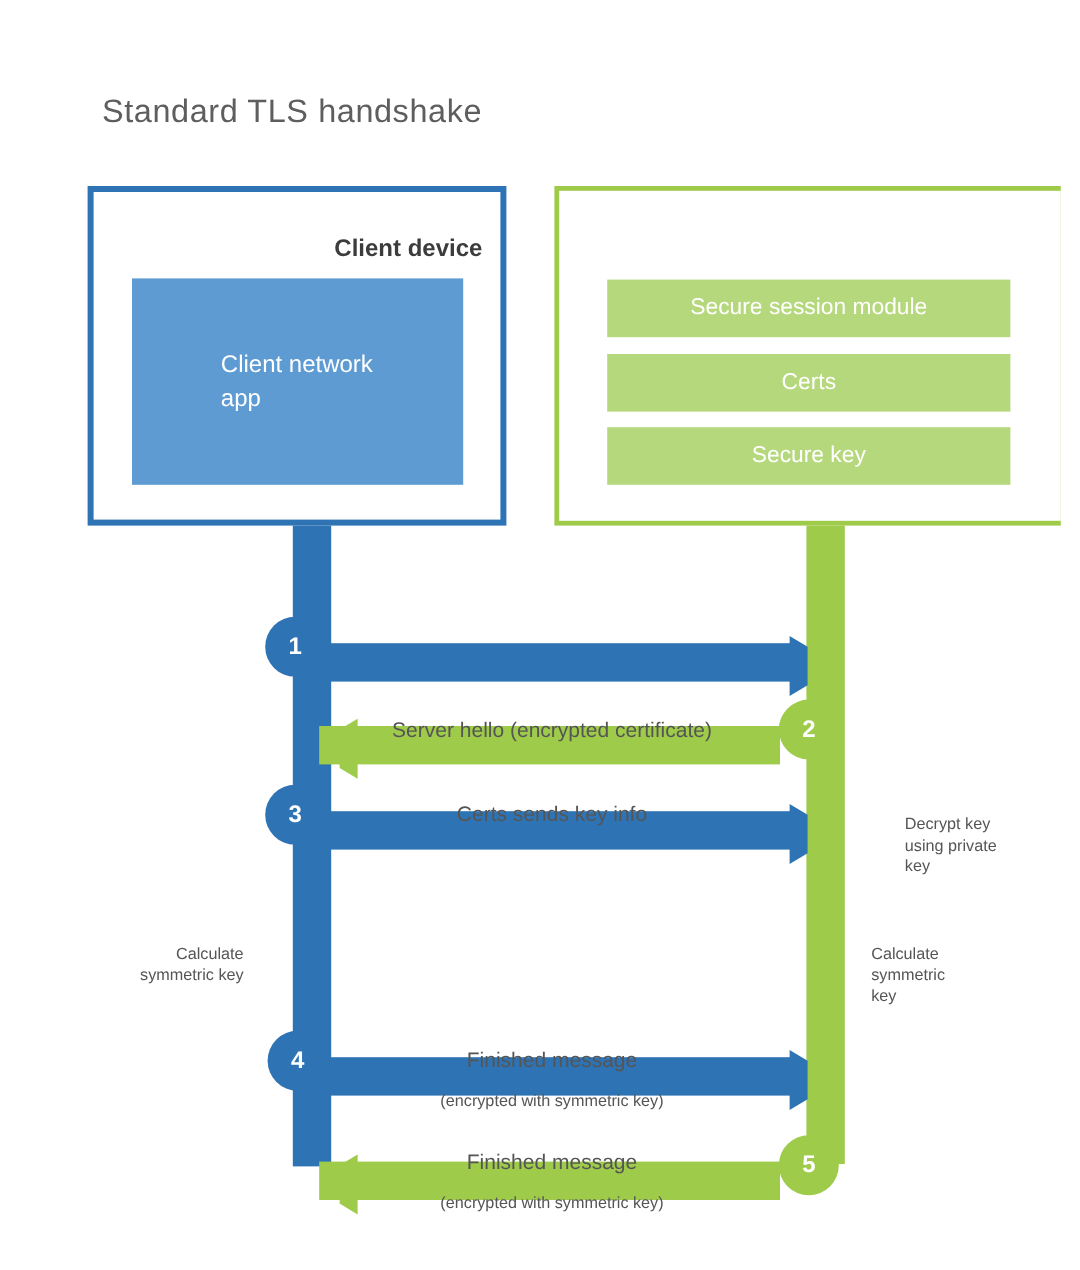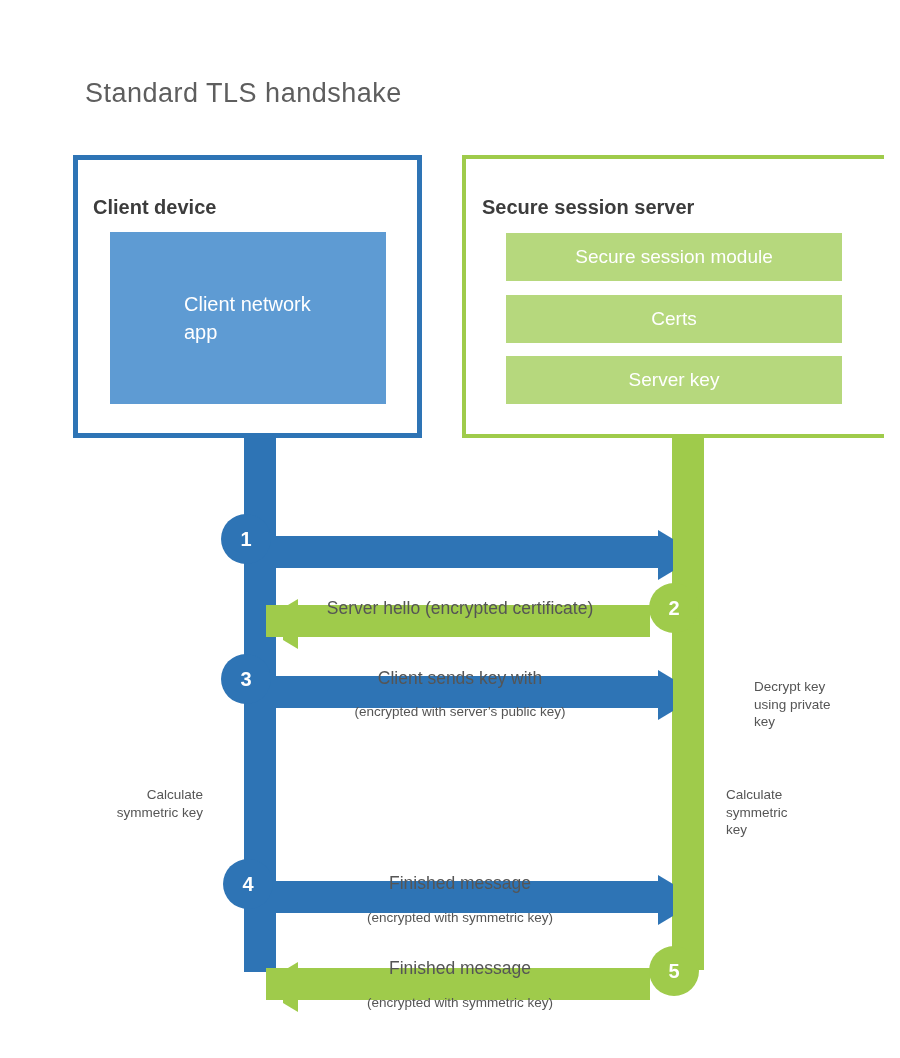--- a/index.html
+++ b/index.html
@@ -32,21 +32,21 @@
   
   .entity-box{position:absolute;background:#fff;}
   .entity-box.client{left:41px;top:123px;width:349px;height:283px;border:5px solid var(--blue);}
   .entity-box.server{left:430px;top:123px;width:426px;height:283px;border:4px solid var(--green);}
   .entity-title{
     position:absolute;
     top:148px;
     font-size:20px;
     font-weight:700;
     color:var(--ink-dark);
-    text-align:left;
+    text-align:right;
   }
   .entity-title.client{left:45px;width:341px;}
   .entity-title.server{left:434px;width:418px;}
   .app-rect{
     position:absolute;
     left:78px;top:200px;width:276px;height:172px;
     background:var(--blue-light);
     display:flex;align-items:center;justify-content:center;
     text-align:left;
     color:#ffffff;
@@ -122,24 +122,23 @@
 
   <div class="diagram-title">Standard TLS handshake</div>
 
   <div class="entity-box client"></div>
   <div class="entity-title client">Client device</div>
   <div class="app-rect">
     <span>Client network app</span>
   </div>
 
   <div class="entity-box server"></div>
-  <div class="entity-title server">Secure session server</div>
   <div class="server-bar" style="top:263px">Certs</div>
   <div class="server-bar" style="top:201px">Secure session module</div>
-  <div class="server-bar" style="top:324px">Server key</div>
+  <div class="server-bar" style="top:324px">Secure key</div>
 
   <div class="lifeline client"></div>
   <div class="lifeline server"></div>
 
   <div class="arrow-line blue" style="left:239px;top:504px;width:388px"></div>
   <div class="arrowhead right blue" style="left:626px;top:498px"></div>
   <div class="step-circle blue" style="left:189px;top:482px">
     <span>1</span>
   </div>
 
@@ -148,22 +147,21 @@
   <div class="step-circle green" style="left:617px;top:551px">
     <span>2</span>
   </div>
   <div class="msg-label" style="top:548px">Server hello (encrypted certificate)</div>
 
   <div class="arrow-line blue" style="left:239px;top:644px;width:388px"></div>
   <div class="arrowhead right blue" style="left:626px;top:638px"></div>
   <div class="step-circle blue" style="left:189px;top:622px">
     <span>3</span>
   </div>
-  <div class="msg-label" style="top:618px">Client sends key with</div>
-  <div class="msg-sub" style="top:655px">(encrypted with server’s public key)</div>
+  <div class="msg-label" style="top:618px">Certs sends key info</div>
 
   <div class="annotation decrypt">Decrypt key using private key</div>
   <div class="annotation left">Calculate symmetric key</div>
   <div class="annotation right-calc">Calculate symmetric key</div>
 
   <div class="arrow-line blue" style="left:241px;top:849px;width:386px"></div>
   <div class="arrowhead right blue" style="left:626px;top:843px"></div>
   <div class="step-circle blue" style="left:191px;top:827px">
     <span>4</span>
   </div>

